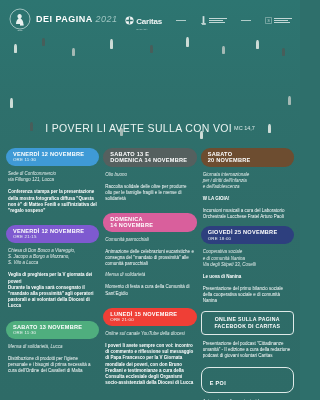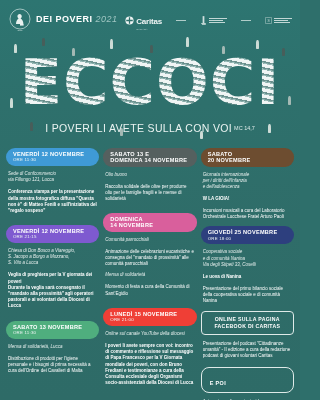--- a/index.html
+++ b/index.html
@@ -138,21 +138,21 @@
   <div class="header">
     <div class="gm-logo">
       <svg width="22" height="24" viewBox="0 0 22 24">
         <circle cx="11" cy="11" r="10" fill="none" stroke="#cfe2e0" stroke-width=".7"></circle>
         <path d="M7 16c0-3 1.4-5 2.6-5.6-.8-.5-1.2-1.3-1.2-2.2 0-1.3 1-2.3 2.2-2.3s2.2 1 2.2 2.3c0 .9-.4 1.7-1.2 2.2C13 11 14.4 13 14.4 16z" fill="#e8f1ef"></path>
         <path d="M11 16h3.6v1.6H11z" fill="#e8f1ef"></path>
         <text x="11" y="22.6" font-size="2.2" fill="#cfe2e0" text-anchor="middle" font-family="Liberation Sans">GMP</text>
       </svg>
     </div>
     <div class="gm-title">
-      <div class="gm-l2"><span>DEI POVERI</span> <span class="gm-year">2021</span></div>
+      <div class="gm-l2"><span>DEI PAGINA</span> <span class="gm-year">2021</span></div>
     </div>
 
     <div class="logos">
       <div class="logo-caritas">
         <svg width="9" height="9" viewBox="0 0 10 10">
           <circle cx="5" cy="5" r="4.5" fill="#ffffff"></circle>
           <path d="M4.3 1.4h1.4v2.9h2.9v1.4H5.7v2.9H4.3V5.7H1.4V4.3h2.9z" fill="#2e6f6b"></path>
         </svg>
         <span>
           <span class="lc-text">Caritas</span>
@@ -198,21 +198,20 @@
       <span class="p b" style="left:222px; top:10px; width:3px; height:8px;"></span>
       <span class="p" style="left:256px; top:4px;  width:3px; height:9px;"></span>
       <span class="p d" style="left:282px; top:12px; width:3px; height:8px;"></span>
       <span class="p" style="left:10px;  top:62px; width:3px; height:10px;"></span>
       <span class="p b" style="left:288px; top:60px; width:3px; height:9px;"></span>
       <span class="p d" style="left:30px;  top:86px; width:3px; height:9px;"></span>
       <span class="p" style="left:268px; top:88px; width:3px; height:9px;"></span>
       <span class="p b" style="left:120px; top:92px; width:3px; height:8px;"></span>
       <span class="p" style="left:200px; top:95px; width:3px; height:8px;"></span>
     </div>
-    <div class="eccoci">ECCOCI</div>
     <div class="tagline">
       <span>I POVERI LI AVETE SULLA CON VOI</span><span class="ref">MC 14,7</span>
     </div>
   </div>
 
   <div class="cols">
 
     <div class="col">
       <div class="badge blue">
         <div class="bd-date">VENERDÌ 12 NOVEMBRE</div>

